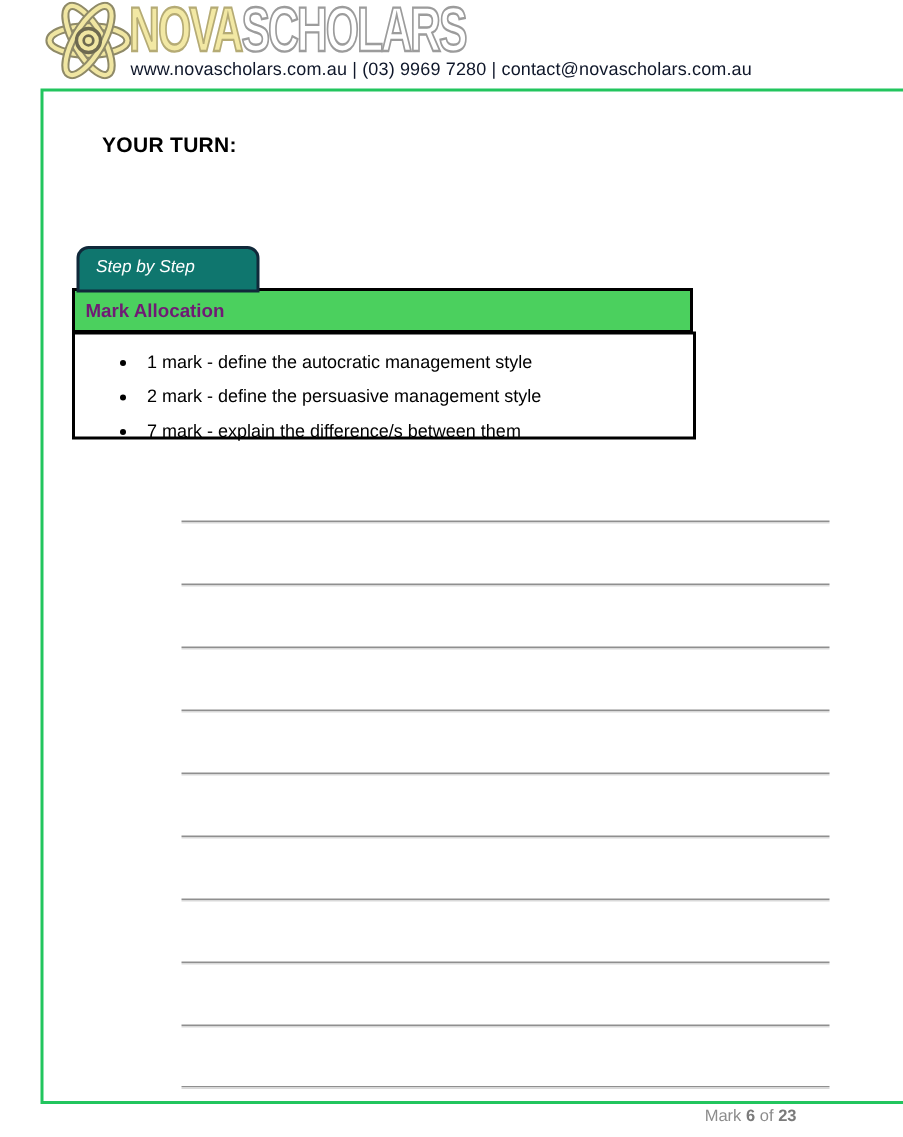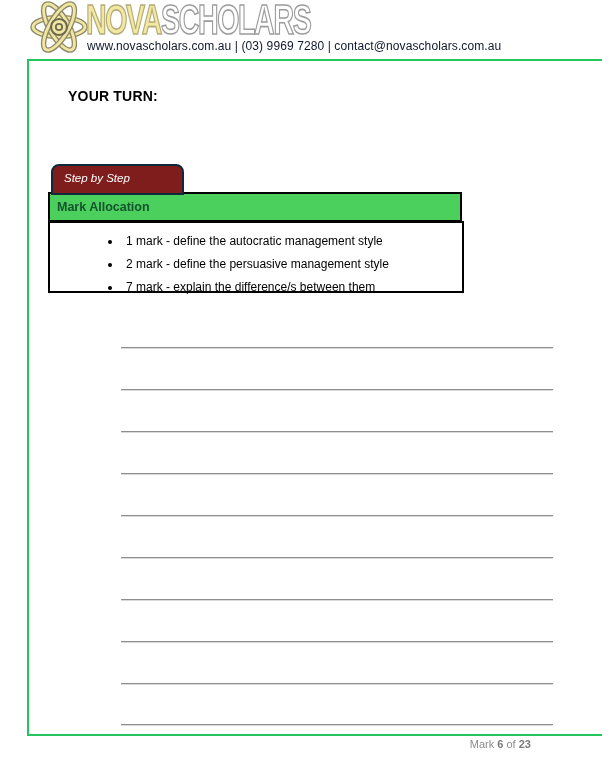--- a/index.html
+++ b/index.html
@@ -33,39 +33,39 @@
   .section-title {
     position:absolute; left:39px; top:27px;
     font-size:14px; font-weight:bold; letter-spacing:0.2px;
   }
   .question {
     position:absolute; left:39px; top:66px; font-size:12px;
   }
 
   
   .step-tab {
-    position:absolute; left:22px; top:103px; width:133px; height:31px;
-    background:#7f1d1d; border:2px solid #10293a;
+    position:absolute; left:22px; top:103px; width:122px; height:31px;
+    background:#0f766e; border:2px solid #10293a;
     border-radius:8px 8px 0 0;
     color:#fff; font-style:italic; font-size:11.5px;
     padding:6px 0 0 11px; z-index:3;
   }
 
   
   .mark-header {
     position:absolute; left:19px; top:131px; width:414px; height:30px;
     background:#4bd05e; border:2px solid #000;
-    font-size:12.5px; font-weight:bold; color:#14532d;
+    font-size:12.5px; font-weight:bold; color:#701a75;
     padding:6px 0 0 7px; z-index:2;
   }
   .mark-body {
     position:absolute; left:19px; top:160px; width:416px; height:72px;
     background:#fff; border:2px solid #000; z-index:1;
   }
-  .mark-body ul { margin:7px 0 0 0; padding-left:72px; list-style:disc; }
+  .mark-body ul { margin:7px 0 0 0; padding-left:44px; list-style:disc; }
   .mark-body li { font-size:12px; line-height:23px; padding-left:4px; }
 
   
   .ans-line {
     position:absolute; left:92px; width:432px; height:2px;
     background:linear-gradient(to bottom, #8f8f8f 50%, #d9d9d9 50%);
   }
 
   
   .footer {

